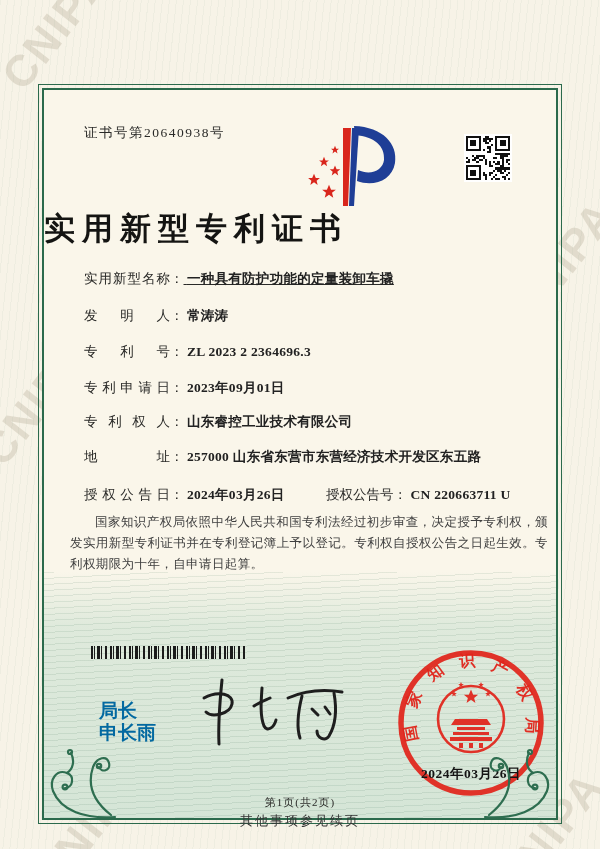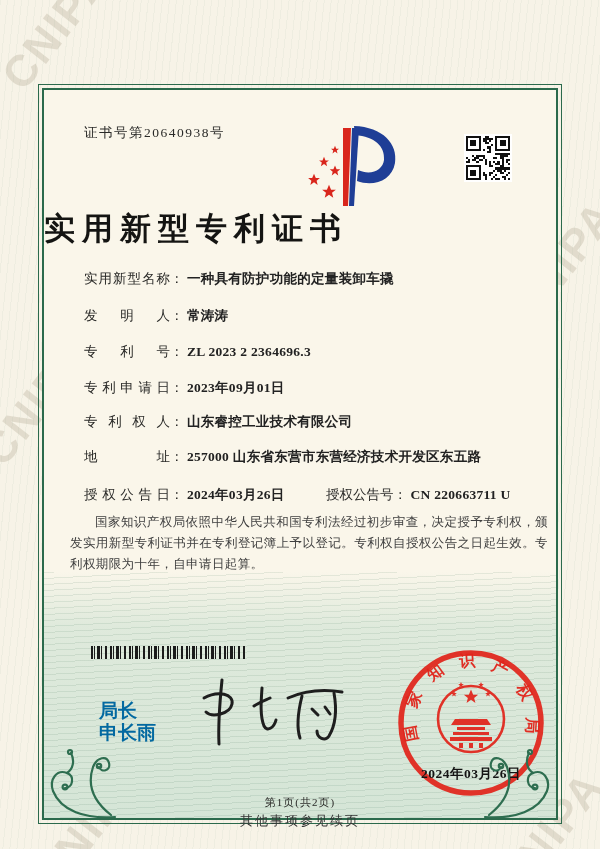--- a/index.html
+++ b/index.html
@@ -83,21 +83,21 @@
   .fields{position:absolute;left:40px;top:176px;width:460px;font-size:13.5px;color:#2a2a28;}
   .frow{position:absolute;left:0;white-space:nowrap;}
   .lbl{
     display:inline-block;width:86px;
     text-align:justify;text-align-last:justify;
     text-justify:inter-character;
     font-weight:500;vertical-align:top;
   }
   .colon{display:inline-block;font-weight:500;}
   .val{font-weight:600;color:#222;letter-spacing:0.3px;}
-  .r1{top:4px;} .r2{top:41px;} .r3{top:77px;} .r4{top:113px;} .r5{top:147px;} .r6{top:182px;}
+  .r1{top:4px;text-decoration:underline;} .r2{top:41px;} .r3{top:77px;} .r4{top:113px;} .r5{top:147px;} .r6{top:182px;}
   .grant-row{position:absolute;left:0;top:220px;white-space:nowrap;}
   .grant-no{margin-left:38px;}
   .grant-no .lbl2{font-weight:500;}
 
   .paras{
     position:absolute;left:26px;top:422px;width:478px;
     font-size:12.5px;line-height:21px;color:#404040;
     letter-spacing:0.4px;
   }
   .paras p{margin:0 0 6px 0;text-indent:2em;text-align:justify;}

